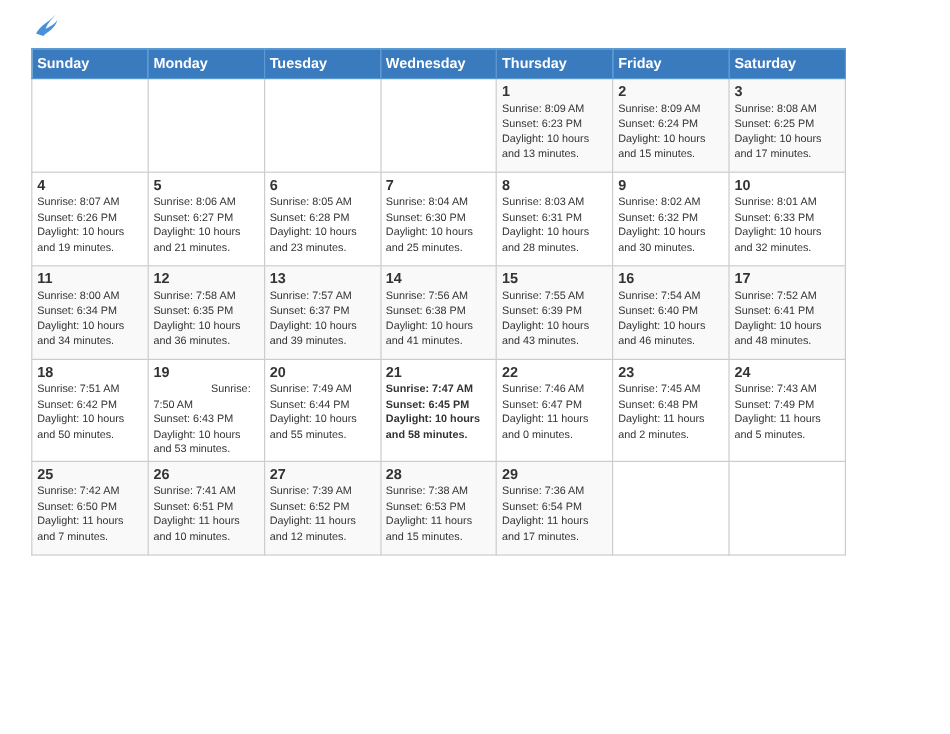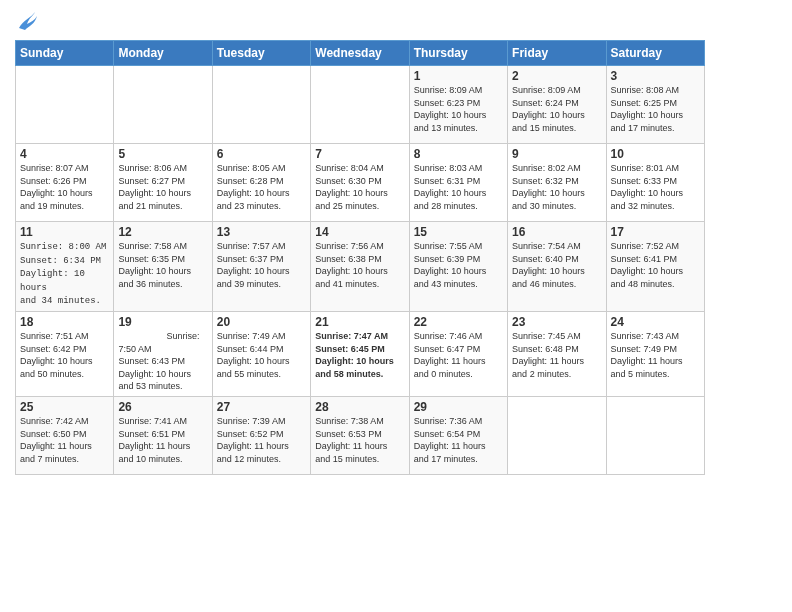--- a/index.html
+++ b/index.html
@@ -5,21 +5,21 @@
     * { margin: 0; padding: 0; box-sizing: border-box; }
     body {
       font-family: Arial, sans-serif;
       background: #fff;
       width: 792px;
       height: 612px;
       overflow: hidden;
     }
     .page {
       width: 720px;
-      padding: 10px 15px 10px 15px;
+      padding: 10px 15px 10px 26px;
     }
     .header-row {
       display: flex;
       align-items: flex-start;
       justify-content: space-between;
       margin-bottom: 6px;
     }
     .logo {
       display: flex;
       align-items: center;
@@ -176,21 +176,21 @@
           <td><span class="day-number">9</span><span class="day-detail" style="white-space: pre-line;">Sunrise: 8:02 AM
 Sunset: 6:32 PM
 Daylight: 10 hours
 and 30 minutes.</span></td>
           <td><span class="day-number">10</span><span class="day-detail" style="white-space: pre-line; margin-top: 40px;">Sunrise: 8:01 AM
 Sunset: 6:33 PM
 Daylight: 10 hours
 and 32 minutes.</span></td>
         </tr>
         <tr>
-          <td><span class="day-number">11</span><span class="day-detail" style="white-space: pre-line; font-family: Liberation Mono, monospace;">Sunrise: 8:00 AM
+          <td><span class="day-number">11</span><span class="day-detail" style="white-space: pre-line;">Sunrise: 8:00 AM
 Sunset: 6:34 PM
 Daylight: 10 hours
 and 34 minutes.</span></td>
           <td><span class="day-number">12</span><span class="day-detail" style="white-space: pre-line;">Sunrise: 7:58 AM
 Sunset: 6:35 PM
 Daylight: 10 hours
 and 36 minutes.</span></td>
           <td><span class="day-number">13</span><span class="day-detail" style="white-space: pre-line;">Sunrise: 7:57 AM
 Sunset: 6:37 PM
 Daylight: 10 hours

